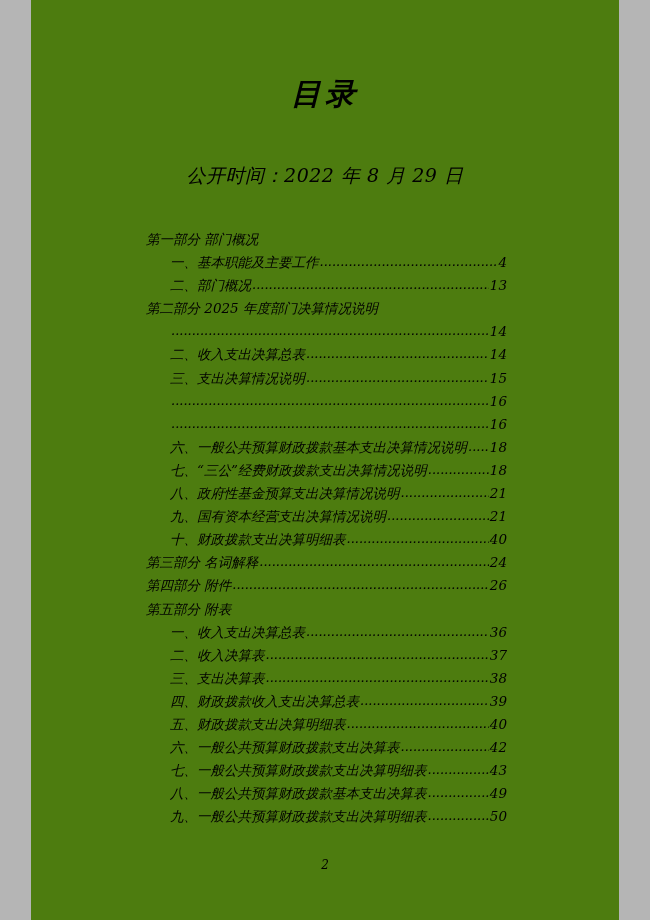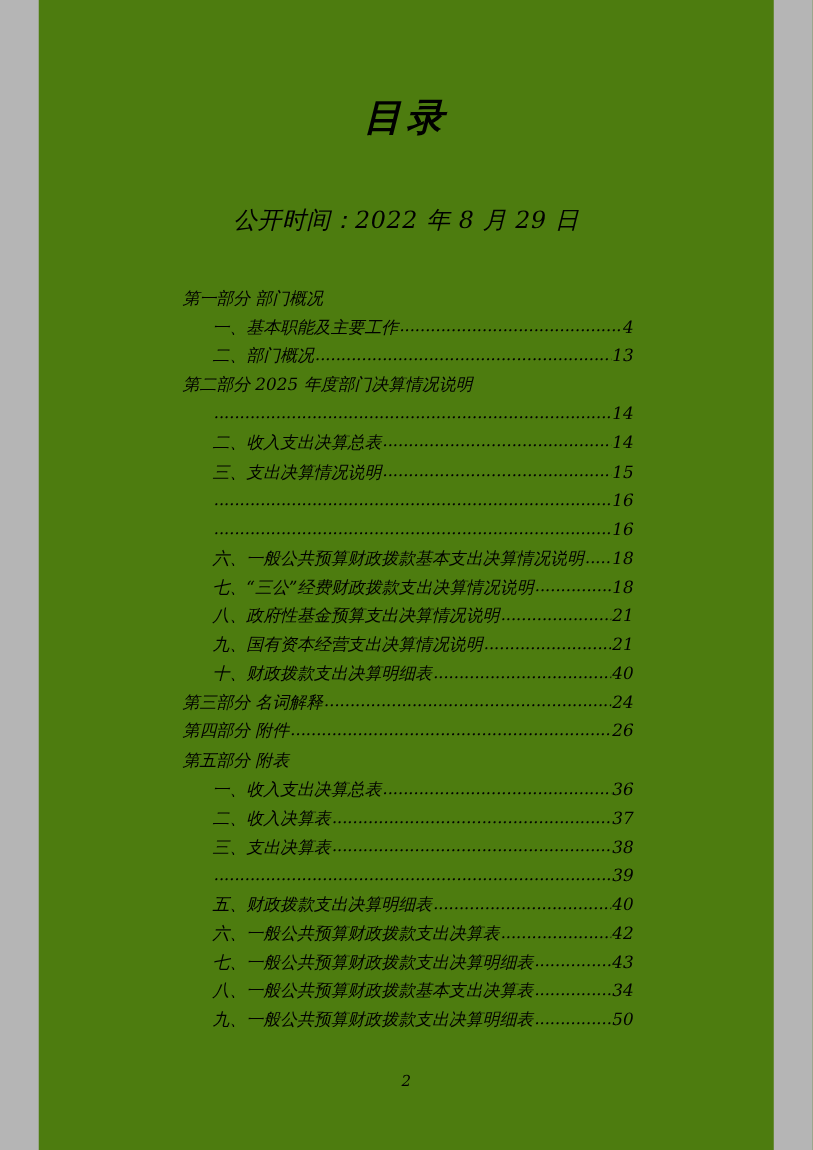--- a/index.html
+++ b/index.html
@@ -194,20 +194,21 @@
         <span class="toc-label">二、收入决算表</span>
         <span class="toc-dots">........................................................................................................</span>
         <span class="toc-page">37</span>
       </div>
       <div class="toc-row level-2">
         <span class="toc-label">三、支出决算表</span>
         <span class="toc-dots">........................................................................................................</span>
         <span class="toc-page">38</span>
       </div>
       <div class="toc-row level-2">
+        <span class="toc-label">四、财政拨款收入支出决算总表</span>
         <span class="toc-dots">........................................................................................................</span>
         <span class="toc-page">39</span>
       </div>
       <div class="toc-row level-2">
         <span class="toc-label">五、财政拨款支出决算明细表</span>
         <span class="toc-dots">........................................................................................................</span>
         <span class="toc-page">40</span>
       </div>
       <div class="toc-row level-2">
         <span class="toc-label">六、一般公共预算财政拨款支出决算表</span>
@@ -215,21 +216,21 @@
         <span class="toc-page">42</span>
       </div>
       <div class="toc-row level-2">
         <span class="toc-label">七、一般公共预算财政拨款支出决算明细表</span>
         <span class="toc-dots">........................................................................................................</span>
         <span class="toc-page">43</span>
       </div>
       <div class="toc-row level-2">
         <span class="toc-label">八、一般公共预算财政拨款基本支出决算表</span>
         <span class="toc-dots">........................................................................................................</span>
-        <span class="toc-page">34</span>
+        <span class="toc-page">49</span>
       </div>
       <div class="toc-row level-2">
         <span class="toc-label">九、一般公共预算财政拨款支出决算明细表</span>
         <span class="toc-dots">........................................................................................................</span>
         <span class="toc-page">50</span>
       </div>
     </div>
 
   <div class="page-number">2</div>
 

